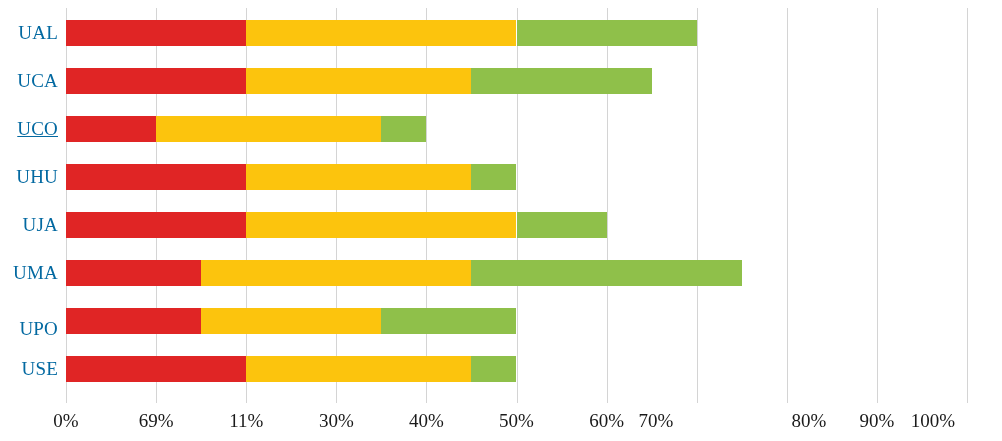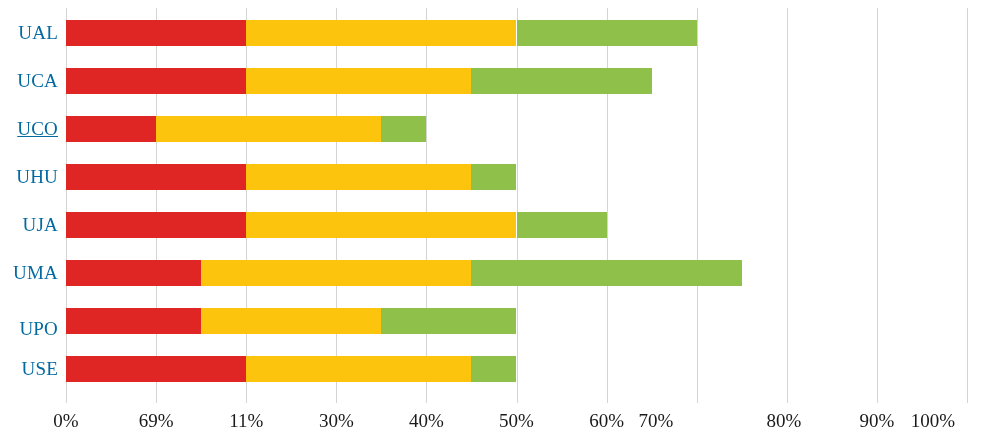--- a/index.html
+++ b/index.html
@@ -153,18 +153,18 @@
 
   <div id="xticks-layer">
       <div class="xtick-label" style="left: 66px;">0%</div>
       <div class="xtick-label" style="left: 156.1px;">69%</div>
       <div class="xtick-label" style="left: 246.2px;">11%</div>
       <div class="xtick-label" style="left: 336.3px;">30%</div>
       <div class="xtick-label" style="left: 426.4px;">40%</div>
       <div class="xtick-label" style="left: 516.5px; text-align: center;">50%</div>
       <div class="xtick-label" style="left: 606.6px; text-align: right;">60%</div>
       <div class="xtick-label" style="left: 656px;">70%</div>
-      <div class="xtick-label" style="left: 784px;">80%</div>
+      <div class="xtick-label" style="left: 809px;">80%</div>
       <div class="xtick-label" style="left: 876.9px;">90%</div>
       <div class="xtick-label" style="left: 933px;">100%</div>
     </div>
 
 </div>
 
 </body></html>

